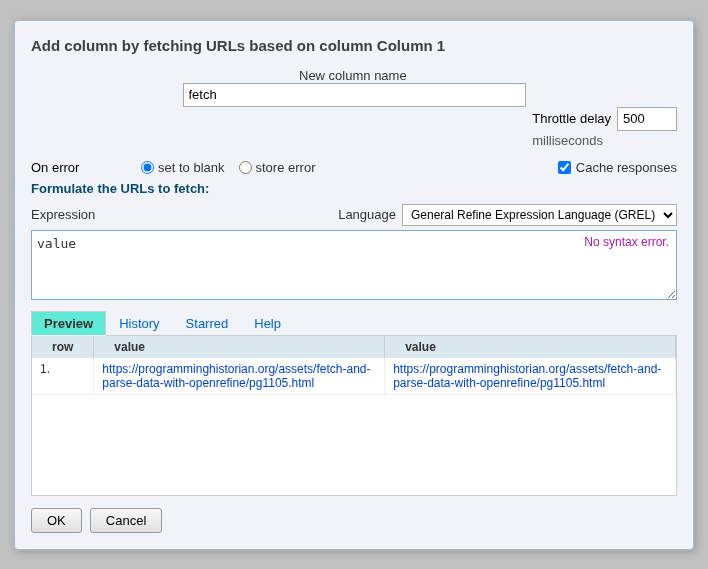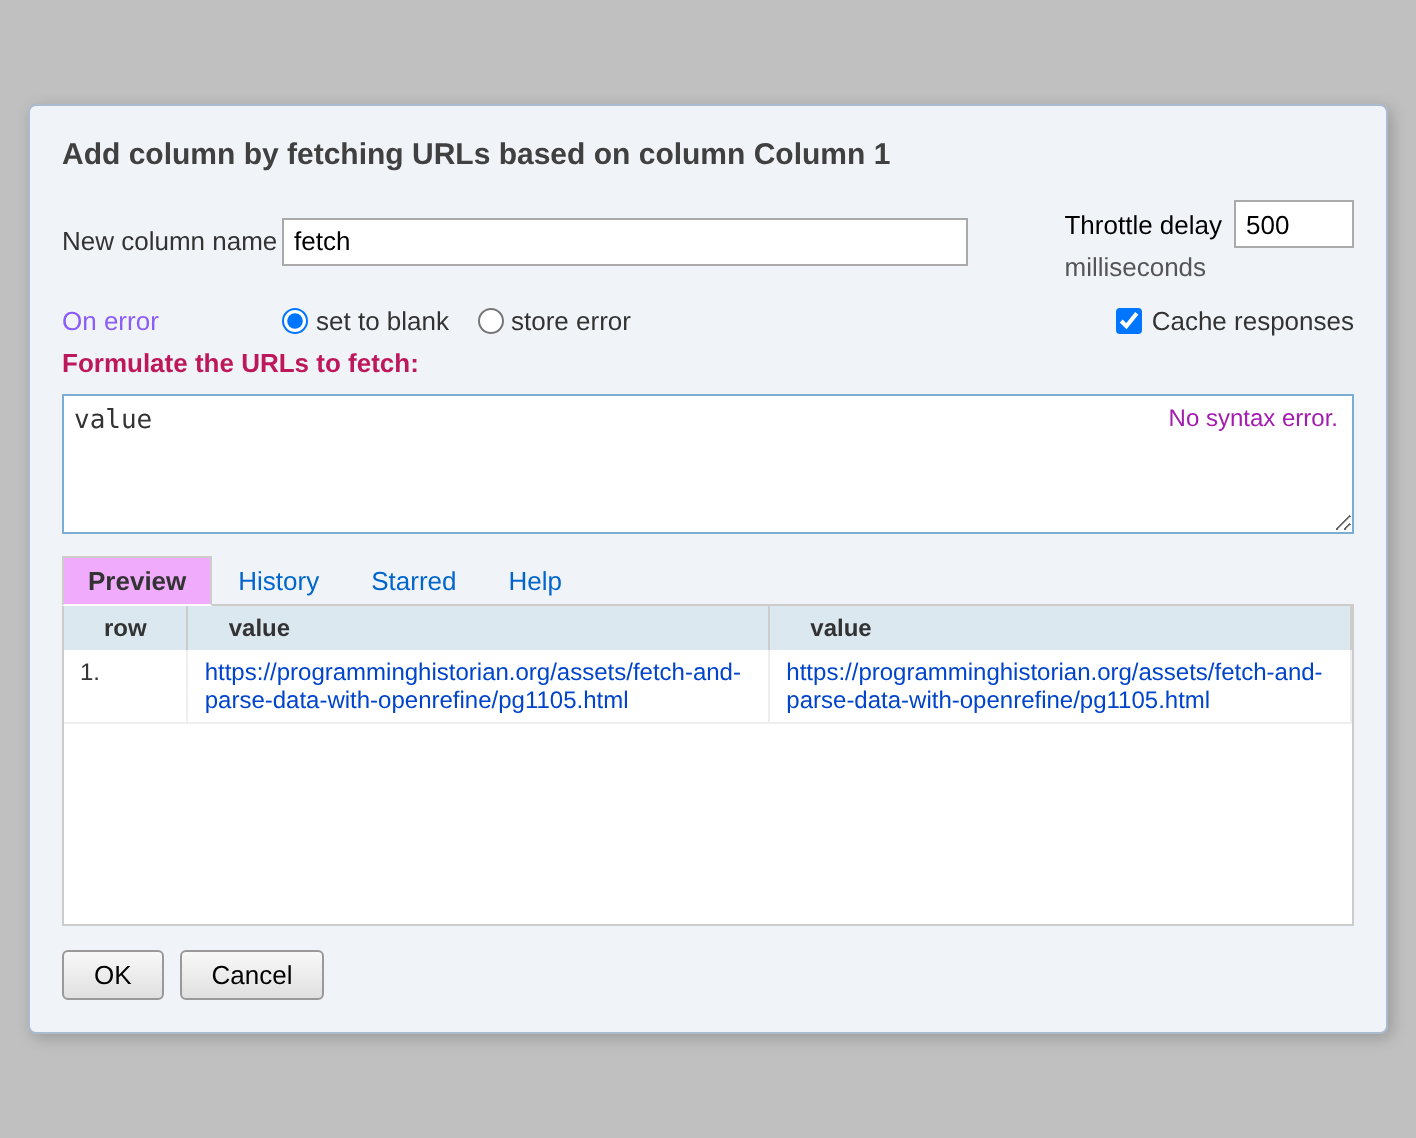--- a/index.html
+++ b/index.html
@@ -24,20 +24,21 @@
     .dialog-title {
       font-size: 15px;
       font-weight: bold;
       color: #404040;
       margin-bottom: 14px;
     }
     .row {
       display: flex;
       align-items: center;
       margin-bottom: 12px;
+      flex-direction: column;
     }
     .label {
       color: #333;
       min-width: 110px;
     }
     .text-input {
       border: 1px solid #aaa;
       padding: 3px 5px;
       font-size: 13px;
       background: white;
@@ -65,21 +66,21 @@
       font-size: 13px;
       margin-top: 2px;
     }
     .on-error-row {
       display: flex;
       align-items: center;
       margin-bottom: 6px;
     }
     .on-error-label {
       min-width: 110px;
-      color: #8b5cf6;
+      color: #000000;
     }
     .radio-group {
       display: flex;
       align-items: center;
       gap: 14px;
     }
     .radio-item {
       display: flex;
       align-items: center;
       gap: 4px;
@@ -87,21 +88,21 @@
     }
     .cache-section {
       margin-left: auto;
       display: flex;
       align-items: center;
       gap: 5px;
       color: #333;
     }
     .formulate-label {
       font-weight: bold;
-      color: #be185d;
+      color: #0c4a6e;
       margin-bottom: 8px;
     }
     .expression-row {
       display: flex;
       align-items: center;
       margin-bottom: 4px;
     }
     .expression-label {
       min-width: 110px;
       color: #333;
@@ -149,21 +150,21 @@
     .tab {
       padding: 4px 12px;
       cursor: pointer;
       color: #0066cc;
       font-size: 13px;
       border: 1px solid transparent;
       margin-bottom: -1px;
       background: transparent;
     }
     .tab.active {
-      background: #f0abfc;
+      background: #5eead4;
       border: 1px solid #ccc;
       border-bottom: 1px solid white;
       color: #333;
       font-weight: bold;
     }
     .preview-table-wrapper {
       border: 1px solid #ccc;
       border-top: none;
       background: white;
       height: 160px;
@@ -251,20 +252,31 @@
       </label>
     </div>
     <div class="cache-section">
       <input type="checkbox" checked="" style="">
       <span>Cache responses</span>
     </div>
   </div>
 
   <div class="formulate-label">Formulate the URLs to fetch:</div>
 
+  <div class="expression-row">
+    <span class="expression-label">Expression</span>
+    <div class="language-section">
+      <span>Language</span>
+      <select class="language-select">
+        <option>General Refine Expression Language (GREL)</option>
+        <option>Clojure</option>
+        <option>Jython</option>
+      </select>
+    </div>
+  </div>
 
   <div class="expression-area-wrapper">
     <textarea class="expression-textarea" style="">value</textarea>
     <span class="no-syntax-error">No syntax error.</span>
   </div>
 
   <div class="tabs-bar">
     <div class="tab active">Preview</div>
     <div class="tab">History</div>
     <div class="tab">Starred</div>

